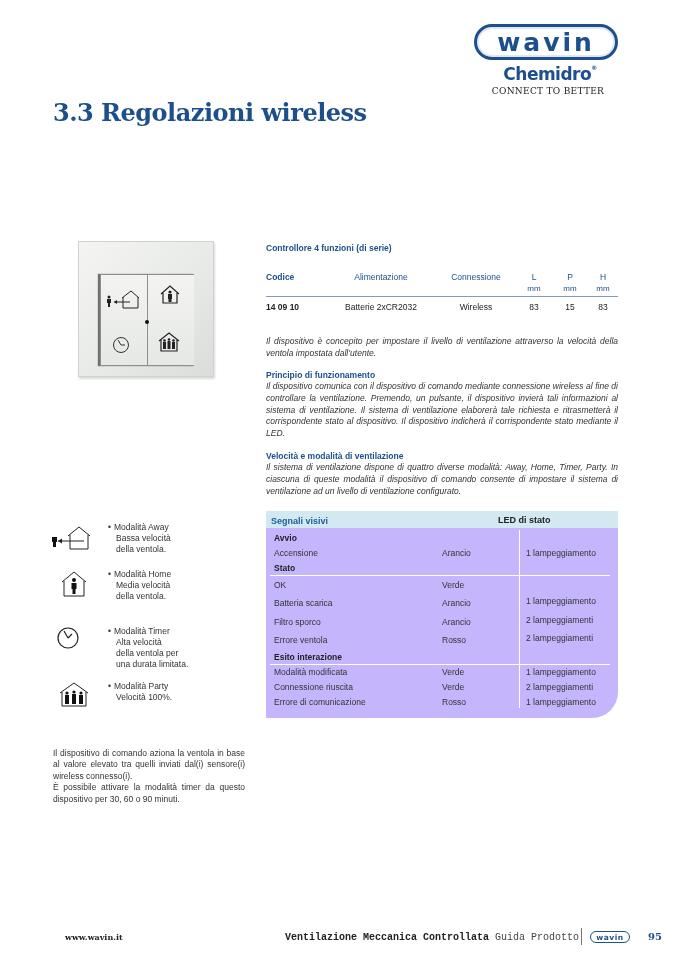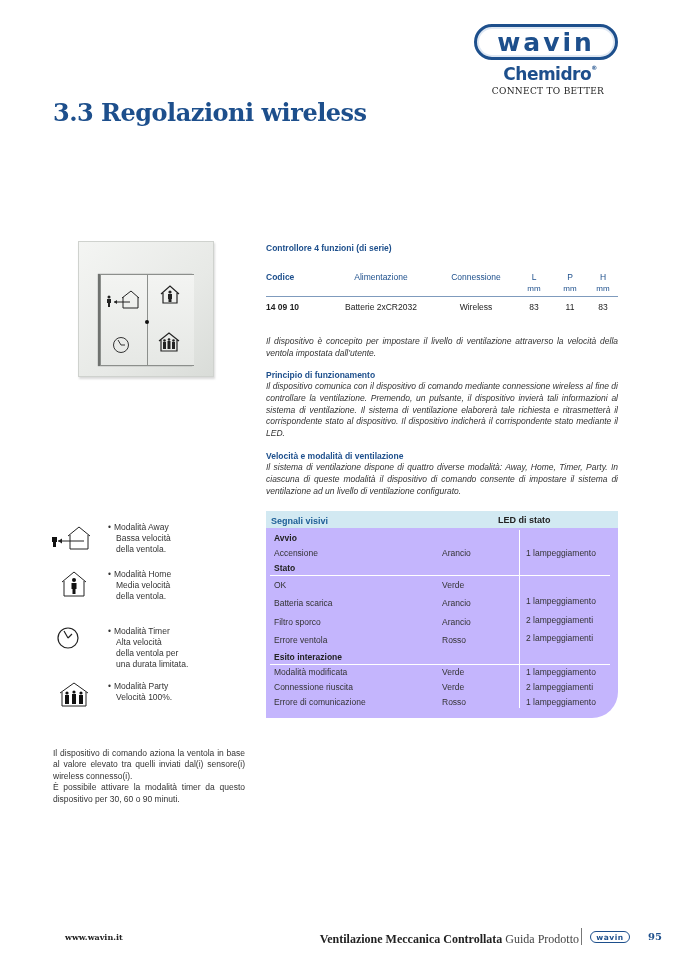--- a/index.html
+++ b/index.html
@@ -71,21 +71,21 @@
   .mode .txt { position: absolute; left: 58px; top: 0; font-size: 8.5px; line-height: 11px; color: #333; }
   .mode .txt .l1::before { content: "\2022"; margin-right: 3px; }
   .mode .txt .ln { display: block; padding-left: 8px; }
   .mode .txt .l1 { display: block; }
 
   .note { position: absolute; left: 53px; top: 748px; width: 192px; font-size: 8.5px; line-height: 11.4px; color: #333; text-align: justify; }
 
   
   .footer { position: absolute; left: 12px; top: 926px; width: 678px; height: 22px; }
   .footer .url { position: absolute; left: 53px; top: 6px; font-family: "DejaVu Serif", serif; font-size: 8px; font-weight: bold; color: #222; }
-  .footer .doc { position: absolute; right: 111px; top: 6px; font-family: Liberation Serif, serif; font-size: 12px; color: #222; white-space: nowrap; }
+  .footer .doc { position: absolute; right: 111px; top: 6px; font-family: Liberation Mono, monospace; font-size: 10px; color: #222; white-space: nowrap; }
   .footer .doc b { font-weight: bold; }
   .footer .doc span.sub { font-weight: normal; color: #444; }
   .footer .sep { position: absolute; left: 569px; top: 2px; width: 1px; height: 17px; background: #777; }
   .footer .mini { position: absolute; left: 578px; top: 5px; width: 40px; height: 12px; border: 1.5px solid #1d4f8c;
     border-radius: 6px; font-family: "DejaVu Sans", sans-serif; font-weight: bold; font-size: 7.5px; color: #1d4f8c;
     display: flex; align-items: center; justify-content: center; letter-spacing: 0.5px; }
   .footer .pg { position: absolute; left: 636px; top: 5px; font-family: "DejaVu Serif", serif; font-size: 10px; font-weight: bold; color: #1d4f8c; }
 </style>
 </head>
 <body>
@@ -153,21 +153,21 @@
       <th><span>P</span><span class="unit">mm</span></th>
       <th><span>H</span><span class="unit">mm</span></th>
     </tr>
   </thead>
   <tbody>
     <tr>
       <td class="code">14 09 10</td>
       <td>Batterie 2xCR2032</td>
       <td>Wireless</td>
       <td>83</td>
-      <td>11</td>
+      <td>15</td>
       <td>83</td>
     </tr>
   </tbody>
 </table>
 
 <p class="col body-txt" style="top:336px">Il dispositivo è concepito per impostare il livello di ventilazione attraverso la velocità della ventola impostata dall’utente.</p>
 
 <div class="col subhead" style="top:370px">Principio di funzionamento</div>
 <p class="col body-txt" style="top:381px">Il dispositivo comunica con il dispositivo di comando mediante connessione wireless al fine di controllare la ventilazione. Premendo, un pulsante, il dispositivo invierà tali informazioni al sistema di ventilazione. Il sistema di ventilazione elaborerà tale richiesta e ritrasmetterà il corrispondente stato al dispositivo. Il dispositivo indicherà il corrispondente stato mediante il LED.</p>
 

